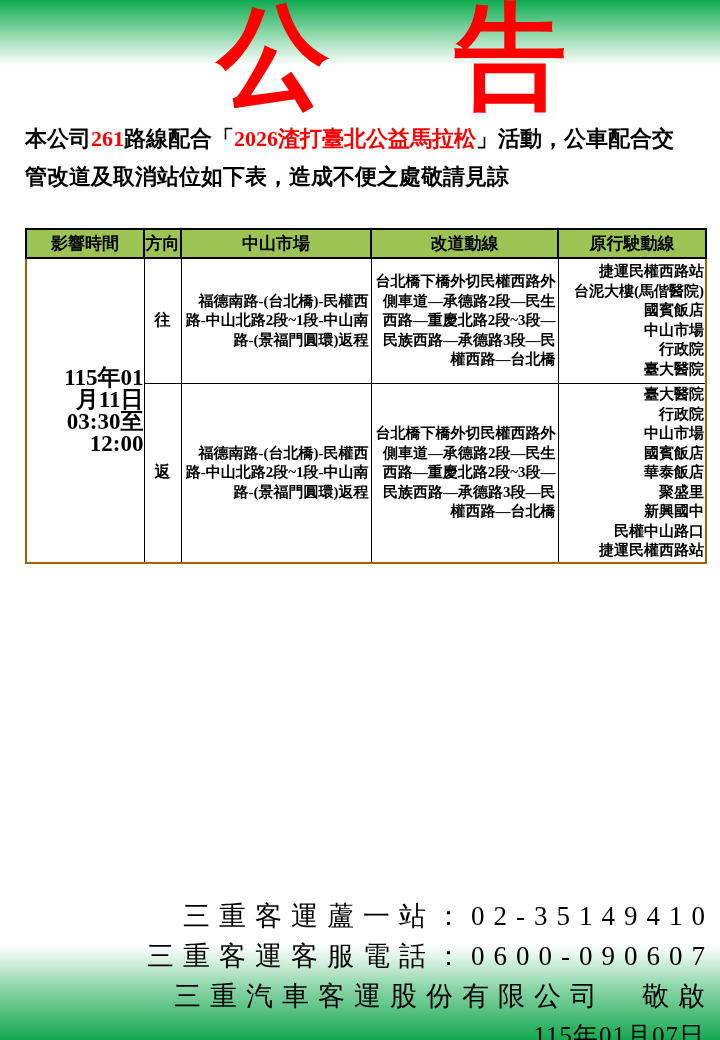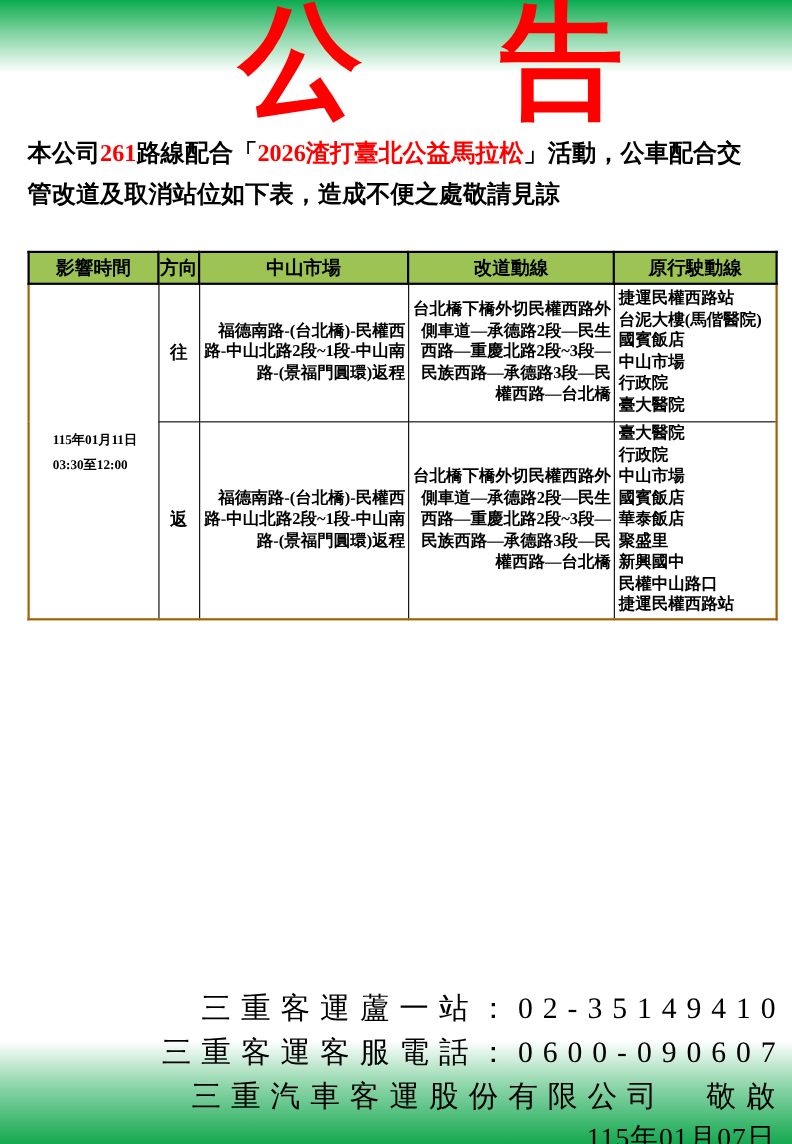--- a/index.html
+++ b/index.html
@@ -24,25 +24,25 @@
   .red { color:#ff0000; }
 
   
   table.tbl { position:absolute; top:228px; left:25px; width:680px;
               border-collapse:collapse; table-layout:fixed; border:2px solid #a16207; z-index:1; }
   .tbl th { background:#9cc353; border:2px solid #000; font-size:17px;
             font-weight:bold; text-align:center; padding:2px 0; height:25px; }
   .tbl td { border:1px solid #000; font-weight:bold; vertical-align:middle; background:#fff; }
   tr.r1 { height:125px; }
   tr.r2 { height:180px; }
-  td.time { font-size:12px; text-align:left; line-height:22px;padding-left:21px; }
+  td.time { font-size:23px; text-align:right; line-height:22px;padding-left:21px; }
   td.dir  { font-size:16px; text-align:center; }
   td.route { font-size:15px; line-height:19.5px; padding:2px 2px 2px 4px; text-align:right; }
   td.stops { font-size:15px; line-height:19.5px; padding:1px 1px 1px 4px;
-             text-align:left; white-space:pre-line; }
+             text-align:right; white-space:pre-line; }
 
   
   .notes { position:absolute; top:558px; left:30px; color:#ff0000;
            font-size:25px; font-weight:bold; line-height:38px; z-index:1; }
 
   
   .footer { position:absolute; top:896px; right:15px; text-align:right;
             font-size:27px; line-height:40px; z-index:2; }
   .f-spaced { letter-spacing:9px; margin-right:-9px; }
   .f-date { font-size:25px; letter-spacing:1px; }

